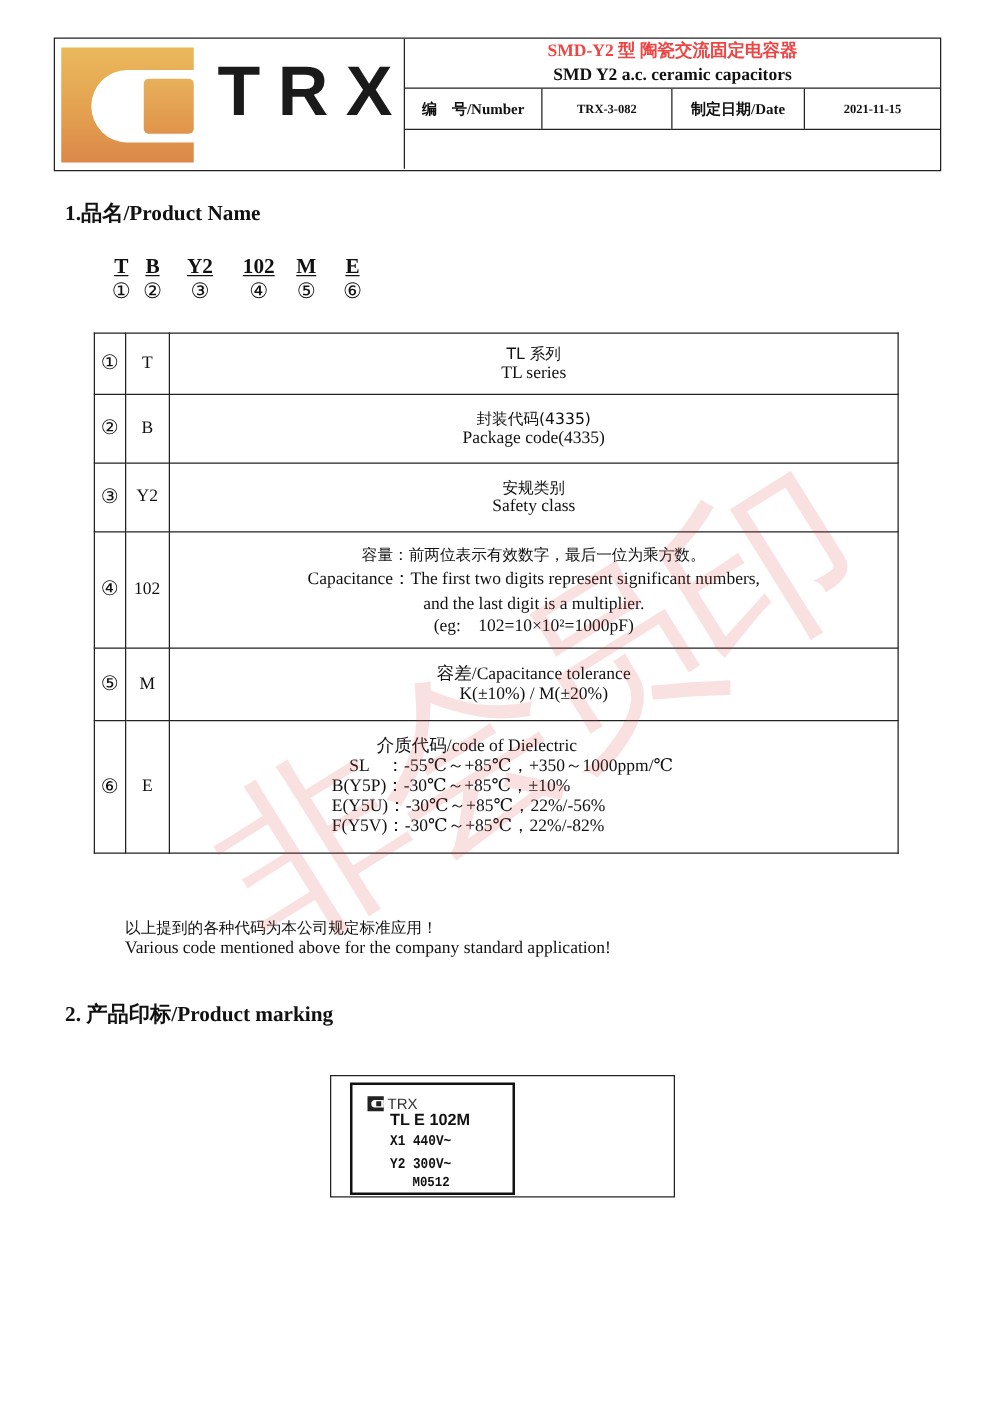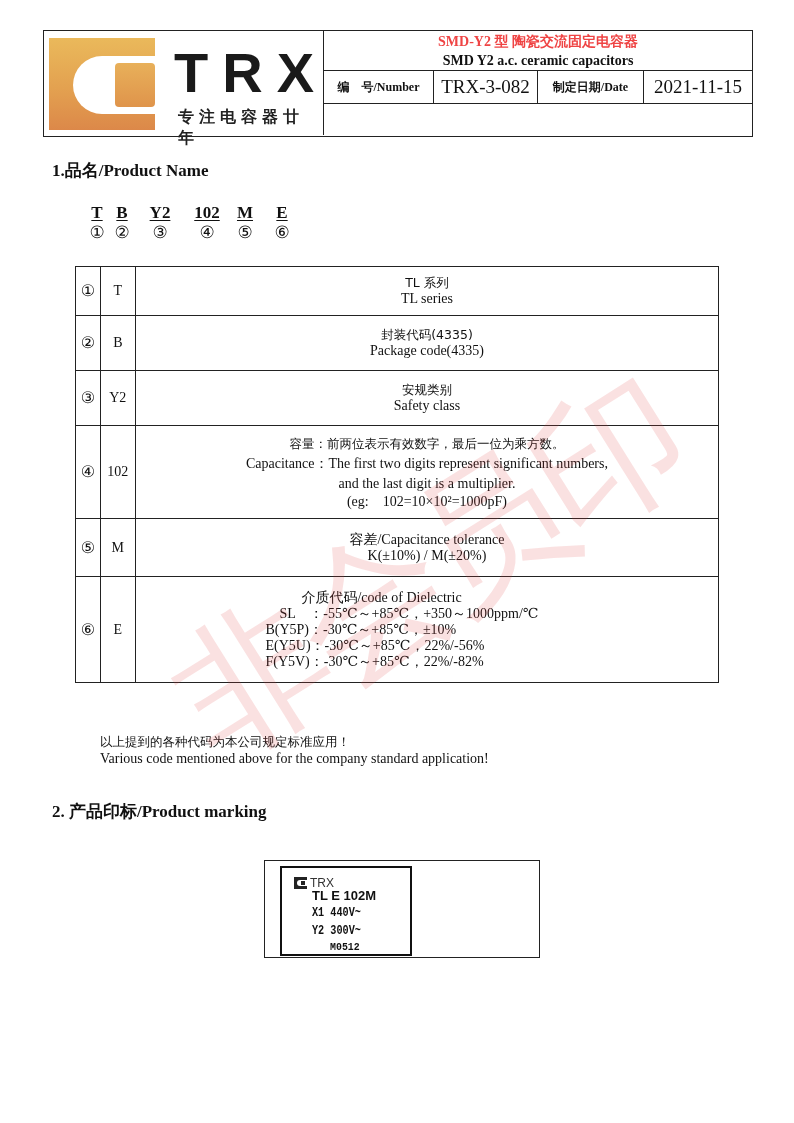--- a/index.html
+++ b/index.html
@@ -19,21 +19,21 @@
   .logo-slogan { position: absolute; left: 134px; top: 76px; font-family: "DejaVu Sans", sans-serif; font-weight: 700;
                  font-size: 16px; letter-spacing: 5px; color: #222; }
 
   .hdr-title { position: absolute; left: 280px; top: 0; width: 428px; height: 40px; border-bottom: 1.5px solid #222; text-align: center; }
   .hdr-title .t1 { font-weight: 700; font-size: 14px; color: #ef4444; line-height: 20px; padding-top: 1px; }
   .hdr-title .t2 { font-weight: 700; font-size: 14px; color: #111; line-height: 18px; }
 
   .hdr-row { position: absolute; left: 280px; width: 428px; height: 33px; display: flex; }
   .hdr-row.r1 { top: 40px; border-bottom: 1.5px solid #222; }
   .hdr-row.r2 { top: 74px; height: 31px; }
-  .hdr-cell { display: flex; align-items: center; justify-content: center; border-right: 1.5px solid #222; font-size: 19px; }
+  .hdr-cell { display: flex; align-items: center; justify-content: center; border-right: 1.5px solid #222; font-size: 10px; font-weight: bold; }
   .hdr-cell:last-child { border-right: none; }
   .hdr-cell.lbl { font-weight: 700; font-size: 12px; }
   .c1 { width: 110px; } .c2 { width: 104px; } .c3 { width: 106px; } .c4 { width: 108px; }
 
   
   .sec { position: absolute; left: 52px; font-weight: 700; font-size: 17px; }
   .sec1 { top: 159px; }
   .sec2 { top: 800px; font-family: Liberation Serif, serif; }
 
   
@@ -77,21 +77,20 @@
 </head>
 <body>
 
 <div class="hdr">
   <div class="hdr-logo">
     <div class="logo-mark">
       <div class="c-hole"></div>
       <div class="c-inner"></div>
     </div>
     <div class="logo-trx">TRX</div>
-    <div class="logo-slogan">专注电容器廿年</div>
   </div>
 
   <div class="hdr-title">
     <div class="t1">SMD-Y2 型 陶瓷交流固定电容器</div>
     <div class="t2">SMD Y2 a.c. ceramic capacitors</div>
   </div>
 
   <div class="hdr-row r1">
     <div class="hdr-cell lbl c1">编　号/Number</div>
     <div class="hdr-cell c2">TRX-3-082</div>

